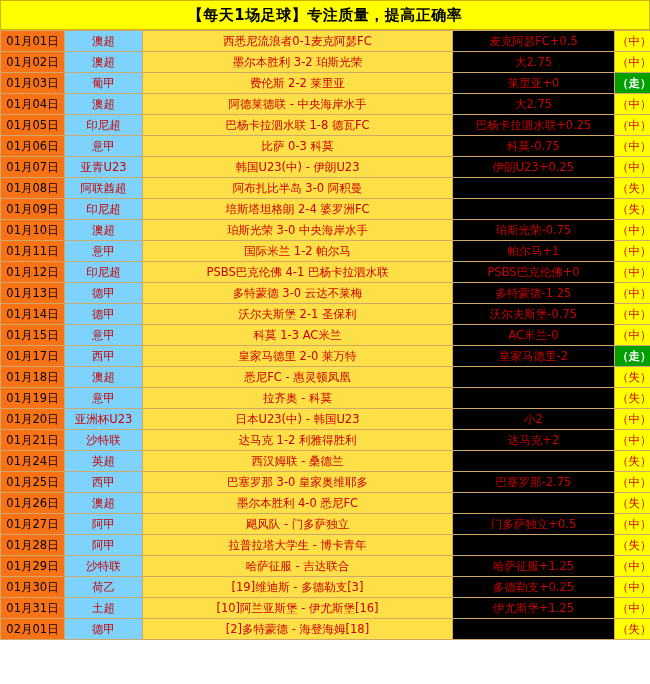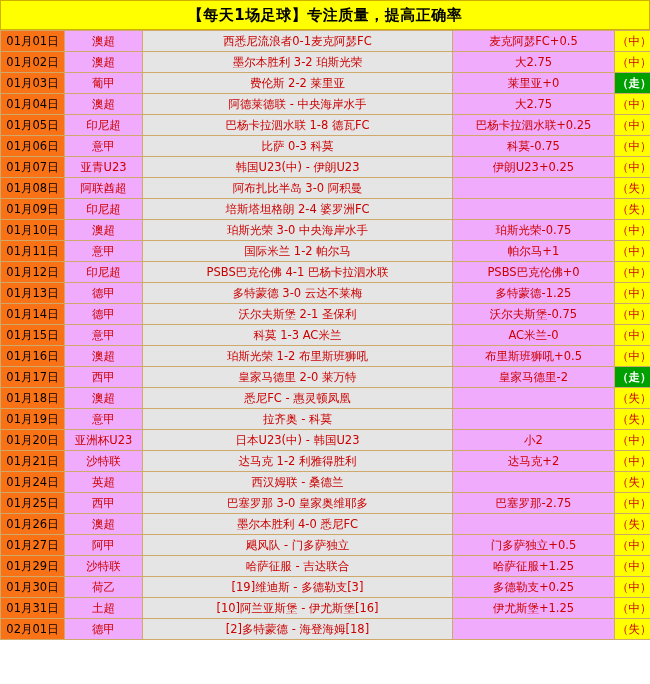--- a/index.html
+++ b/index.html
@@ -21,23 +21,23 @@
     border:1px solid #cfa96a;
     font-size:11.5px;
     height:21px;
     padding:0 2px;
     text-align:center;
     overflow:hidden;
     white-space:nowrap;
     box-sizing:border-box;
   }
   .c-date{width:64px;background:#f97316;color:#000;font-weight:normal;}
-  .c-league{width:78px;background:#f0abfc;color:#cc0000;}
-  .c-match{width:310px;background:#e5e5e5;color:#cc0000;}
-  .c-pick{width:162px;background:#f0abfc;color:#cc0000;}
+  .c-league{width:78px;background:#7dd3fc;color:#cc0000;}
+  .c-match{width:310px;background:#fde047;color:#cc0000;}
+  .c-pick{width:162px;background:#000000;color:#cc0000;}
   .c-res{width:36px;background:#ffff00;color:#cc0000;}
   .res-win{background:#00a000 !important;color:#ffffff !important;font-weight:bold;}
   .res-zhong{color:#cc0000;}
   .res-shi{color:#cc0000;}
 </style>
 </head>
 <body>
 
 <div id="sheet">
   <div class="title-bar">【每天1场足球】专注质量，提高正确率</div>
@@ -142,27 +142,20 @@
           <td class="c-res res-zhong">（中）</td>
         </tr>
         <tr>
           <td class="c-date">01月15日</td>
           <td class="c-league">意甲</td>
           <td class="c-match">科莫 1-3 AC米兰</td>
           <td class="c-pick">AC米兰-0</td>
           <td class="c-res res-zhong">（中）</td>
         </tr>
         <tr>
-          <td class="c-date">01月16日</td>
-          <td class="c-league">澳超</td>
-          <td class="c-match">珀斯光荣 1-2 布里斯班狮吼</td>
-          <td class="c-pick">布里斯班狮吼+0.5</td>
-          <td class="c-res res-zhong">（中）</td>
-        </tr>
-        <tr>
           <td class="c-date">01月17日</td>
           <td class="c-league">西甲</td>
           <td class="c-match">皇家马德里 2-0 莱万特</td>
           <td class="c-pick">皇家马德里-2</td>
           <td class="c-res res-win">（走）</td>
         </tr>
         <tr>
           <td class="c-date">01月18日</td>
           <td class="c-league">澳超</td>
           <td class="c-match">悉尼FC - 惠灵顿凤凰</td>
@@ -212,20 +205,27 @@
           <td class="c-res res-shi">（失）</td>
         </tr>
         <tr>
           <td class="c-date">01月27日</td>
           <td class="c-league">阿甲</td>
           <td class="c-match">飓风队 - 门多萨独立</td>
           <td class="c-pick">门多萨独立+0.5</td>
           <td class="c-res res-zhong">（中）</td>
         </tr>
         <tr>
+          <td class="c-date">01月28日</td>
+          <td class="c-league">阿甲</td>
+          <td class="c-match">拉普拉塔大学生 - 博卡青年</td>
+          <td class="c-pick"></td>
+          <td class="c-res res-shi">（失）</td>
+        </tr>
+        <tr>
           <td class="c-date">01月29日</td>
           <td class="c-league">沙特联</td>
           <td class="c-match">哈萨征服 - 吉达联合</td>
           <td class="c-pick">哈萨征服+1.25</td>
           <td class="c-res res-zhong">（中）</td>
         </tr>
         <tr>
           <td class="c-date">01月30日</td>
           <td class="c-league">荷乙</td>
           <td class="c-match">[19]维迪斯 - 多德勒支[3]</td>

